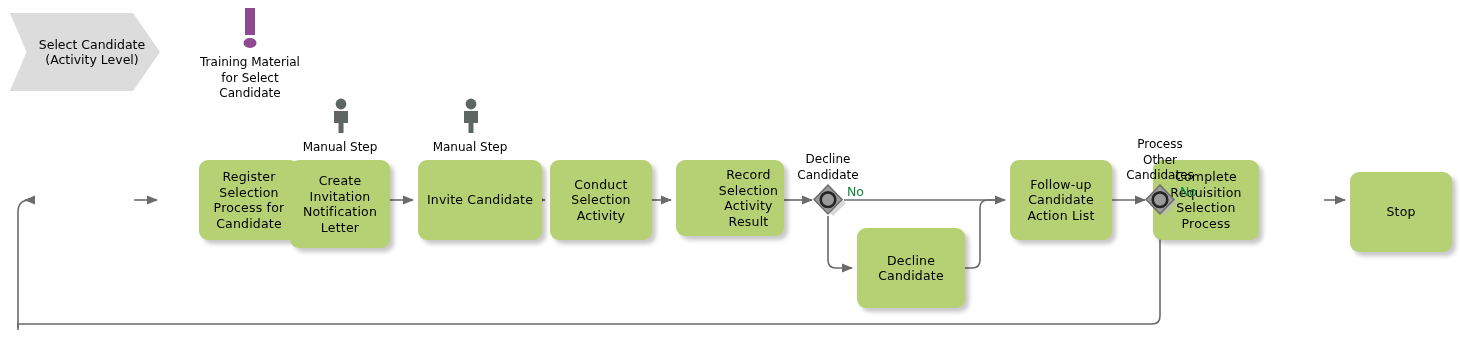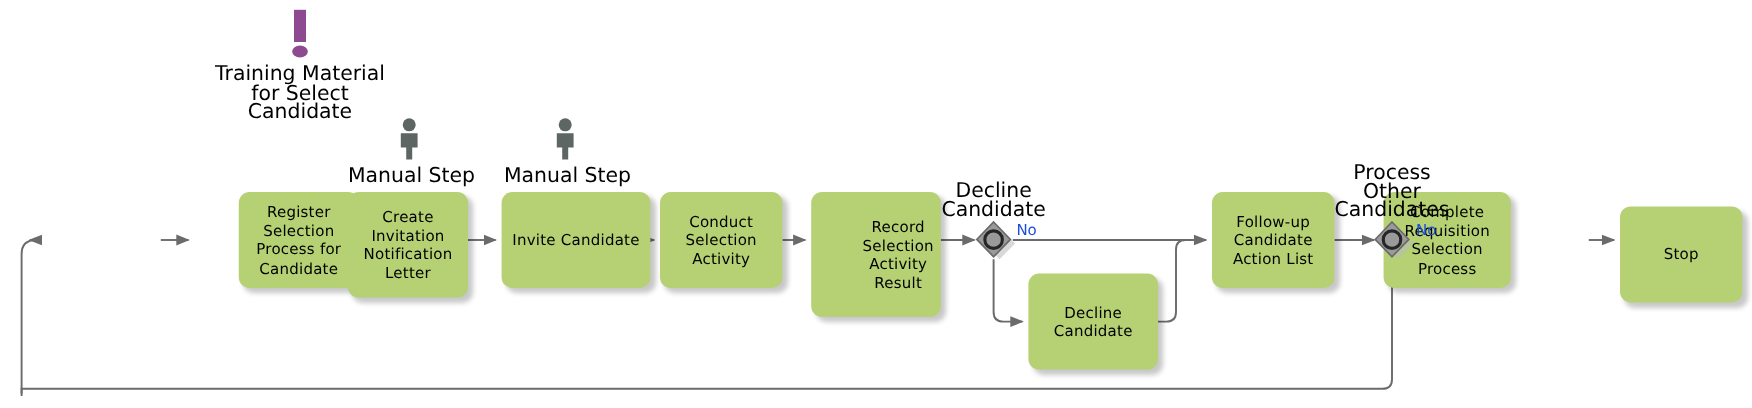--- a/index.html
+++ b/index.html
@@ -51,31 +51,31 @@
     color: #000000;
     clip-path: polygon(0% 0%, 82% 0%, 100% 50%, 82% 100%, 0% 100%, 11% 50%);
     filter: drop-shadow(4px 4px 3px rgba(0,0,0,0.18));
     box-sizing: border-box;
     padding-left: 14px;
     z-index: 4;
   }
   .free-label {
     position: absolute;
     text-align: center;
-    font-size: 17px;
+    font-size: 12px;
     line-height: 15.5px;
     color: #000000;
     z-index: 5;
     white-space: pre;
   }
   .edge-label {
     position: absolute;
     font-size: 12.5px;
     line-height: 15px;
-    color: #1d4ed8;
+    color: #15803d;
     z-index: 5;
     white-space: pre;
   }
   .manual-icon {
     position: absolute;
     z-index: 5;
   }
   .alert-icon {
     position: absolute;
     z-index: 5;
@@ -109,20 +109,23 @@
       <path d="M 1176 200 L 1213 200"></path>
       <path d="M 1324 200 L 1345 200"></path>
       <path d="M 18 330 L 18 212 Q 18 200 30 200 L 25 200"></path>
     </g>
     <g fill="none" stroke="#6b6b6b" stroke-width="1.6">
       <path d="M 965 268 L 972 268 Q 980 268 980 260 L 980 208 Q 980 200 988 200 L 1005 200"></path>
       <path d="M 1160 216 L 1160 316 Q 1160 324 1152 324 L 18 324 Q 18 324 18 328"></path>
     </g>
   </svg>
 
+  <div class="banner" style="left:10px; top:13px; width:150px; height:78px;">Select
+Candidate
+(Activity Level)</div>
 
   <svg class="alert-icon" style="left:238px; top:8px;" width="24" height="44" viewBox="0 0 24 44" xmlns="http://www.w3.org/2000/svg">
     <rect x="7" y="0" width="10" height="27" fill="#8e4a91"></rect>
     <ellipse cx="12" cy="35" rx="6.5" ry="5" fill="#8e4a91"></ellipse>
   </svg>
   <div class="free-label" style="left:170px; top:55px; width:160px;">Training Material
 for Select
 Candidate</div>
 
   <svg class="manual-icon" style="left:329px; top:98px;" width="24" height="36" viewBox="0 0 24 36" xmlns="http://www.w3.org/2000/svg">
@@ -147,21 +150,21 @@
 Invitation
 Notification
 Letter</div>
 
   <div class="task" style="left:418px; top:160px; width:124px; height:80px;">Invite Candidate</div>
 
   <div class="task" style="left:550px; top:160px; width:102px; height:80px; white-space:pre-line;">Conduct
 Selection
 Activity</div>
 
-  <div class="task" style="left:676px; top:160px; width:108px; height:104px; white-space:pre-line;padding-left:42px;">Record Selection
+  <div class="task" style="left:676px; top:160px; width:108px; height:76px; white-space:pre-line;padding-left:42px;">Record Selection
 Activity Result</div>
 
   <div class="task" style="left:857px; top:228px; width:108px; height:80px; white-space:pre-line;">Decline
 Candidate</div>
 
   <div class="task" style="left:1010px; top:160px; width:102px; height:80px; white-space:pre-line;">Follow-up
 Candidate
 Action List</div>
 
   <div class="task" style="left:1153px; top:160px; width:106px; height:80px; white-space:pre-line;">Complete

